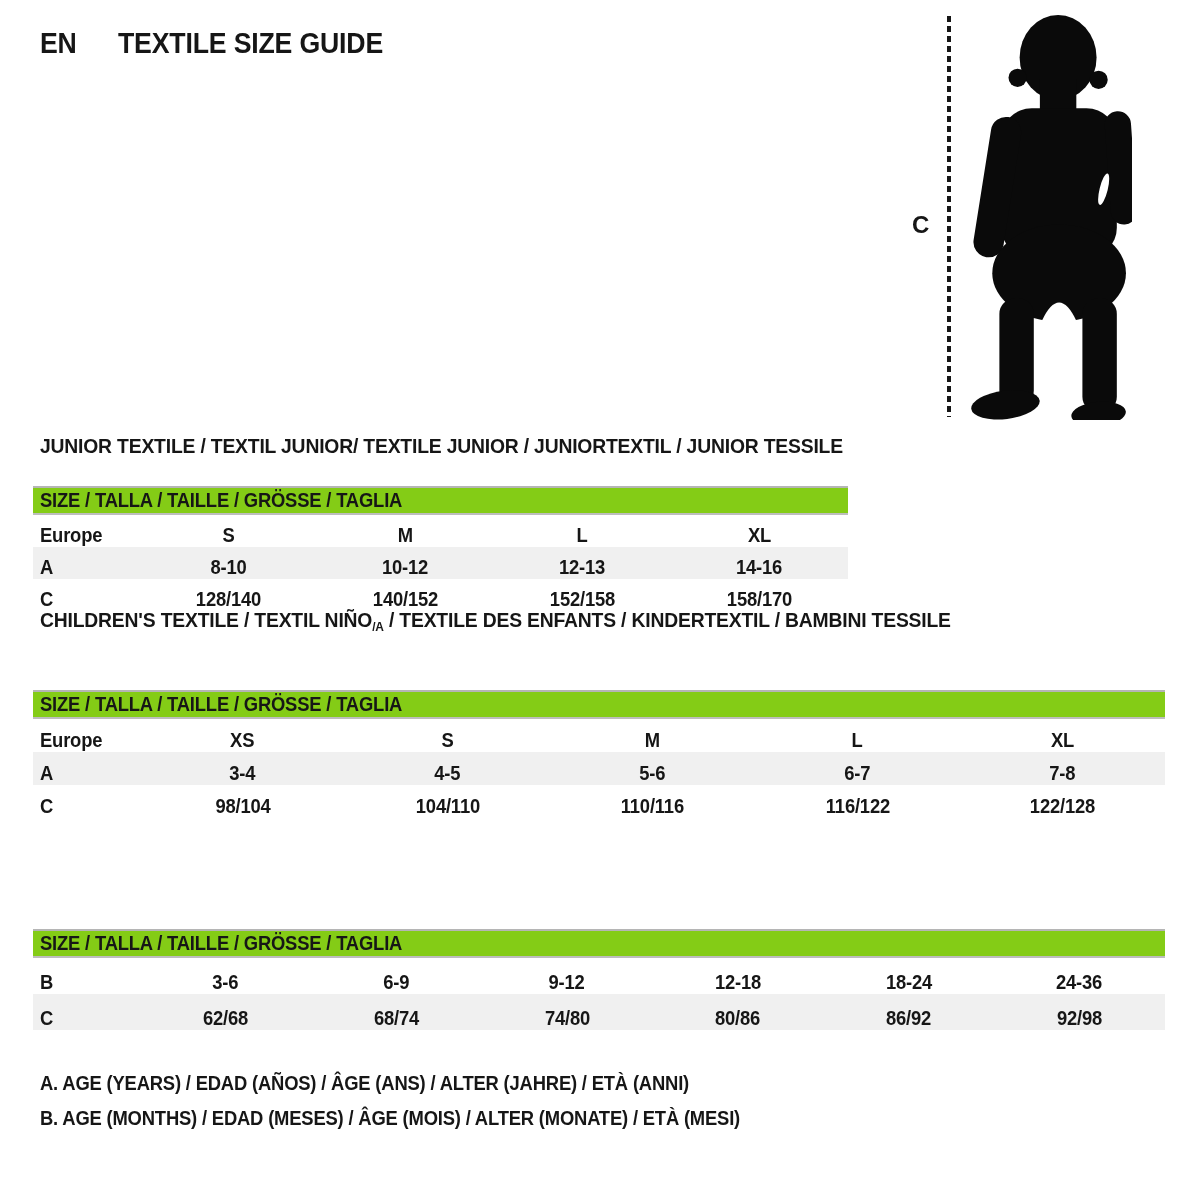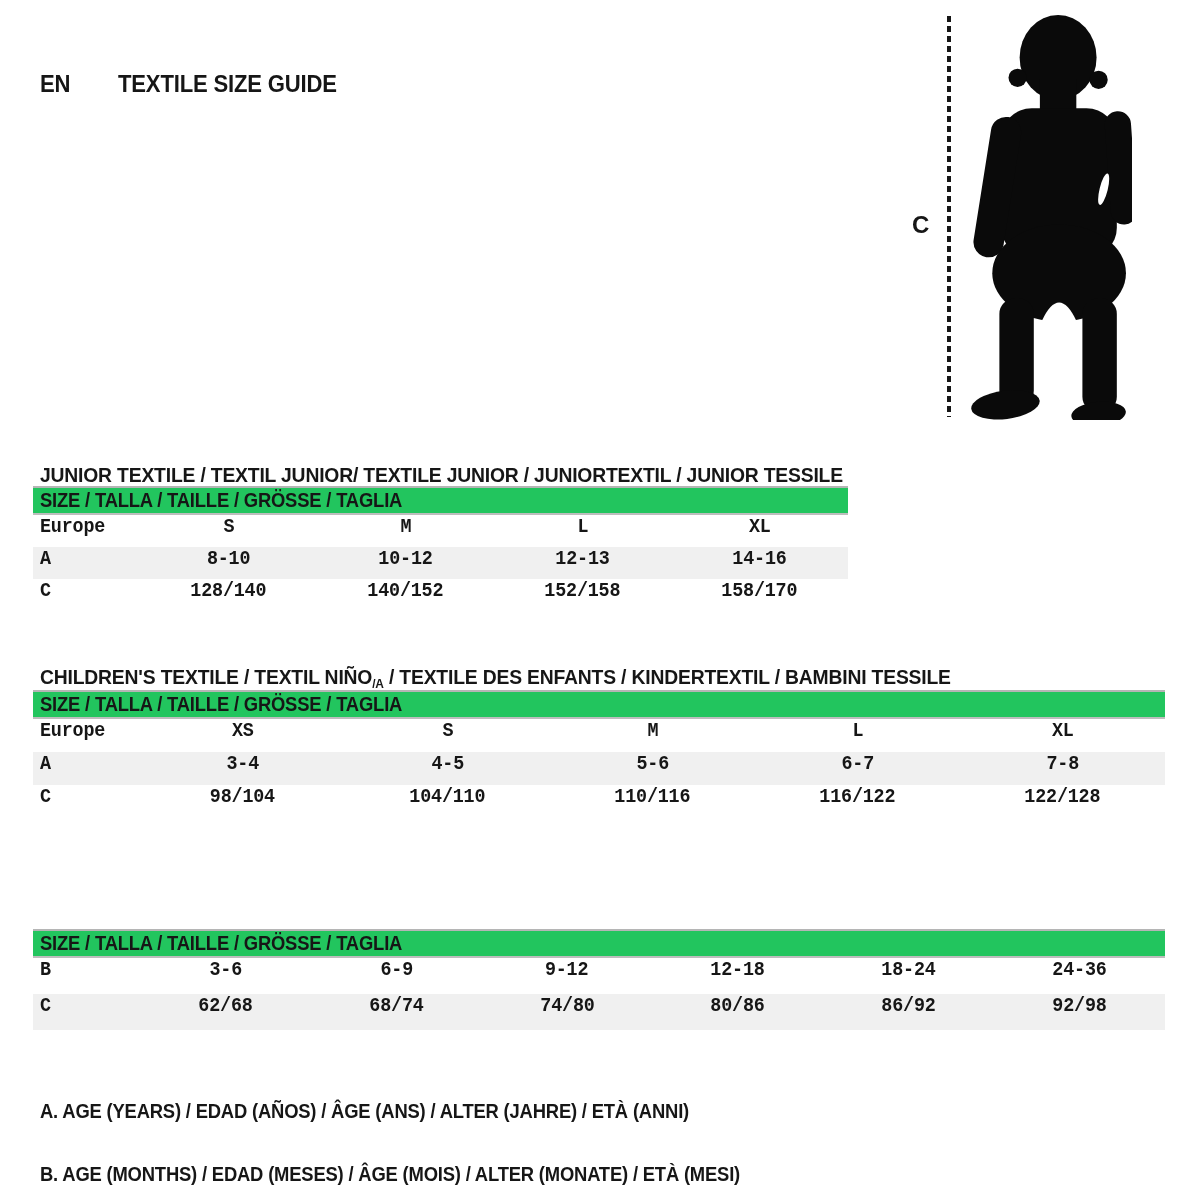--- a/index.html
+++ b/index.html
@@ -6,48 +6,48 @@
   #page{
     position:relative;width:1200px;height:1200px;background:#ffffff;overflow:hidden;
     font-family:"Liberation Sans","DejaVu Sans",sans-serif;
     font-weight:700;color:#161616;
   }
   .cond{display:inline-block;transform:scaleX(0.92);transform-origin:0 50%;letter-spacing:-0.2px;white-space:nowrap;}
   .condc{display:inline-block;transform:scaleX(0.92);transform-origin:50% 50%;letter-spacing:-0.2px;white-space:nowrap;}
 
   
   .langs{position:absolute;left:40px;top:26px;}
-  .lang-row{display:flex;height:35px;align-items:center;font-size:24px;margin-top:40px;}
+  .lang-row{display:flex;height:35px;align-items:center;font-size:29px;}
   .lang-code{width:78px;}
 
   
   .dash-line{position:absolute;left:947px;top:16px;width:4px;height:401px;
     background:repeating-linear-gradient(to bottom,#161616 0 6px,transparent 6px 10px);}
   .c-label{position:absolute;left:912px;top:211px;font-size:24px;}
   .silhouette{position:absolute;left:968px;top:15px;width:164px;height:405px;}
 
   
-  .sec-title{position:absolute;left:40px;font-size:21px;white-space:nowrap;margin-top:29px;}
+  .sec-title{position:absolute;left:40px;font-size:21px;white-space:nowrap;}
   .sub-a{font-size:13px;vertical-align:-4px;}
 
   
   .size-table{position:absolute;left:33px;}
   .t1{top:486px;width:815px;--rh:32px;}
   .t2{top:690px;width:1132px;--rh:33px;}
   .t3{top:929px;width:1132px;--rh:36px;}
-  .bar{height:29px;background:#22c55e;border-top:2px solid #b5b5b5;border-bottom:2px solid #bdbdbd;
+  .bar{height:29px;background:#84cc16;border-top:2px solid #b5b5b5;border-bottom:2px solid #bdbdbd;
     box-sizing:border-box;display:flex;align-items:center;padding-left:7px;font-size:20px;}
-  .trow{display:flex;height:var(--rh);align-items:flex-start;font-size:20px;font-family:Liberation Mono, monospace;}
+  .trow{display:flex;height:var(--rh);align-items:flex-end;font-size:20px;}
   .trow.alt{background:#f0f0f0;}
   .tlabel{width:107px;padding-left:7px;box-sizing:border-box;}
   .tcell{flex:1;text-align:center;}
 
   
   .legend{position:absolute;left:40px;top:1066px;}
-  .legend-line{height:35px;font-size:20px;display:flex;align-items:center;margin-top:28px;}
+  .legend-line{height:35px;font-size:20px;display:flex;align-items:center;}
 </style>
 </head>
 <body>
 
 <div id="page">
 
   <div class="langs">
     <div class="lang-row">
       <span class="lang-code"><span class="cond">EN</span></span>
       <span class="cond">TEXTILE SIZE GUIDE</span>
@@ -100,21 +100,21 @@
     </div>
     <div class="trow">
       <span class="tlabel"><span class="cond">C</span></span>
       <span class="tcell"><span class="condc">128/140</span></span>
       <span class="tcell"><span class="condc">140/152</span></span>
       <span class="tcell"><span class="condc">152/158</span></span>
       <span class="tcell"><span class="condc">158/170</span></span>
     </div>
   </div>
 
-  <div class="sec-title" style="top:636px;">
+  <div class="sec-title" style="top:608px;">
     <span class="cond"><span>CHILDREN'S TEXTILE / TEXTIL NIÑO</span><span class="sub-a">/A</span><span> / TEXTILE DES ENFANTS / KINDERTEXTIL / BAMBINI TESSILE</span></span>
   </div>
   <div class="size-table t2">
     <div class="bar">
       <span class="cond">SIZE / TALLA / TAILLE / GRÖSSE / TAGLIA</span>
     </div>
     <div class="trow">
       <span class="tlabel"><span class="cond">Europe</span></span>
       <span class="tcell"><span class="condc">XS</span></span>
       <span class="tcell"><span class="condc">S</span></span>

